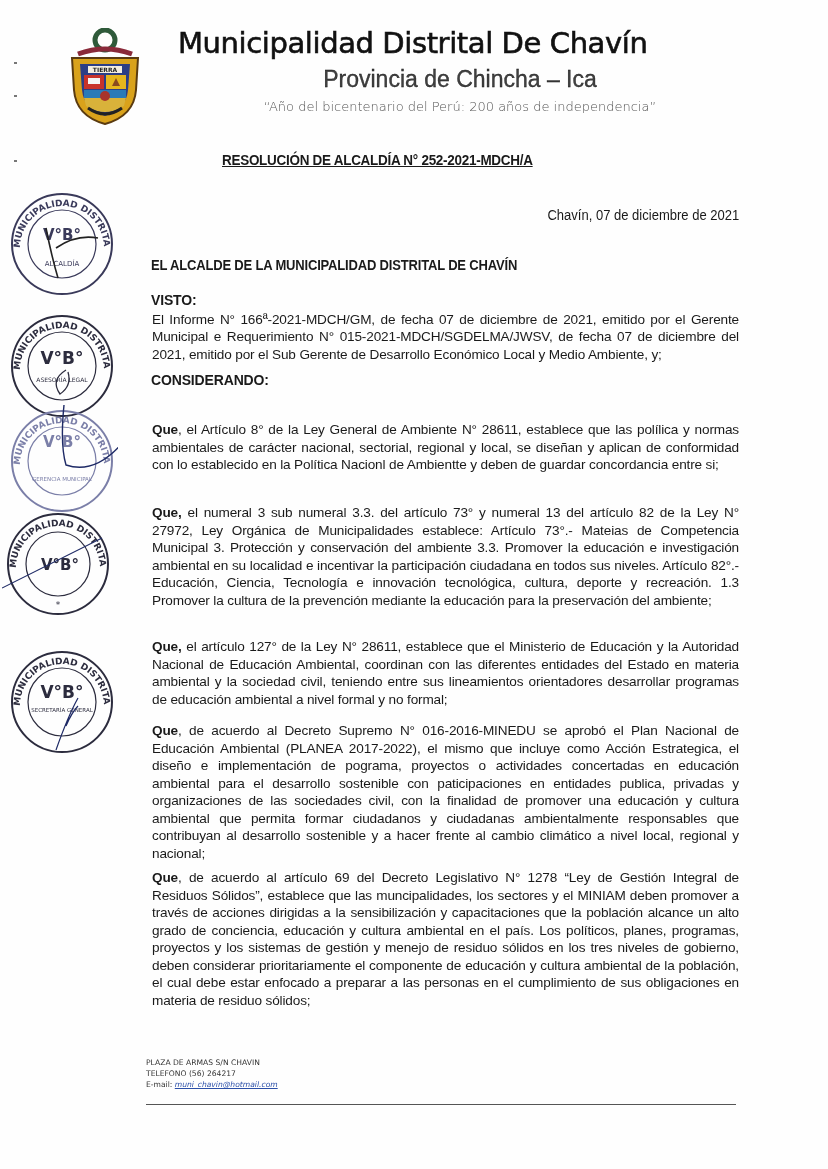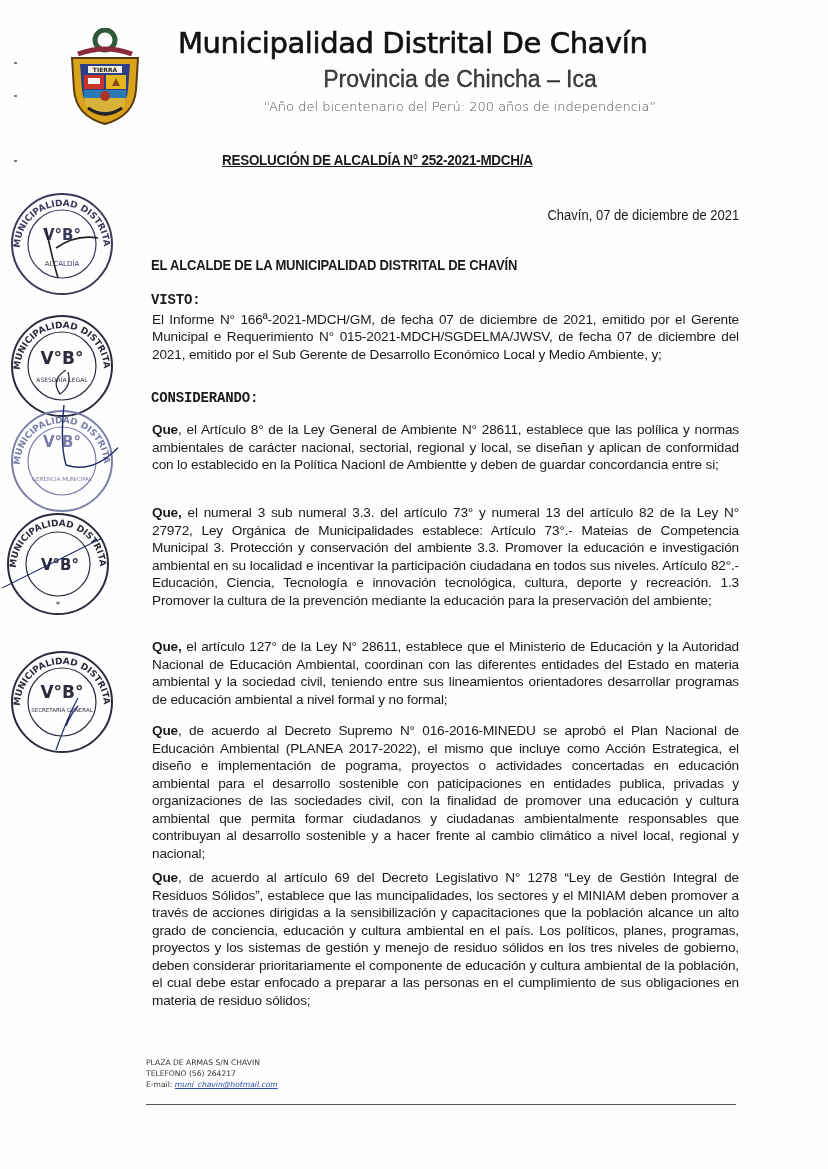--- a/index.html
+++ b/index.html
@@ -42,21 +42,21 @@
     .res-authority {
       position: absolute; left: 151px; top: 257px; font-size: 14px; font-weight: 700;
       white-space: nowrap; letter-spacing: -0.2px;
       transform: scaleX(0.93); transform-origin: left top;
     }
 
     .body-text {
       position: absolute; left: 151px; width: 589px;
       font-size: 13.6px; line-height: 17.5px; text-align: justify; letter-spacing: -0.15px;
     }
-    .section-head { font-weight: 700; font-size: 14px; font-family: Liberation Mono, monospace; }
+    .section-head { font-weight: 700; font-size: 14px; }
     .para { margin: 1px; }
     .para b { font-weight: 700; }
 
     
     .stamp { position: absolute; width: 112px; height: 112px; }
 
     
     .footer-rule { position: absolute; left: 146px; top: 1104px; width: 590px; height: 1px; background: #555; }
     .footer-left {
       position: absolute; left: 146px; top: 1057px; font-family: "DejaVu Sans", sans-serif;
@@ -100,21 +100,21 @@
 
   <div class="res-title">RESOLUCIÓN DE ALCALDÍA N° 252-2021-MDCH/A</div>
   <div class="res-date">Chavín, 07 de diciembre de 2021</div>
   <div class="res-authority">EL ALCALDE DE LA MUNICIPALIDAD DISTRITAL DE CHAVÍN</div>
 
   <div class="body-text" style="top:292px">
     <div class="section-head">VISTO:</div>
     <p class="para">El Informe N° 166ª-2021-MDCH/GM, de fecha 07 de diciembre de 2021, emitido por el Gerente Municipal e Requerimiento N° 015-2021-MDCH/SGDELMA/JWSV, de fecha 07 de diciembre del 2021, emitido por el Sub Gerente de Desarrollo Económico Local y Medio Ambiente, y;</p>
   </div>
 
-  <div class="body-text" style="top:390px">
+  <div class="body-text" style="top:372px">
     <div class="section-head">CONSIDERANDO:</div>
   </div>
 
   <div class="body-text" style="top:420px">
     <p class="para"><b>Que</b><span>, el Artículo 8° de la Ley General de Ambiente N° 28611, establece que las polílica y normas ambientales de carácter nacional, sectorial, regional y local, se diseñan y aplican de conformidad con lo establecido en la Política Nacionl de Ambientte y deben de guardar concordancia entre si;</span></p>
   </div>
   <div class="body-text" style="top:503px">
     <p class="para"><b>Que,</b><span> el numeral 3 sub numeral 3.3. del artículo 73° y numeral 13 del artículo 82 de la Ley N° 27972, Ley Orgánica de Municipalidades establece: Artículo 73°.- Mateias de Competencia Municipal 3. Protección y conservación del ambiente 3.3. Promover la educación e investigación ambiental en su localidad e incentivar la participación ciudadana en todos sus niveles. Artículo 82°.- Educación, Ciencia, Tecnología e innovación tecnológica, cultura, deporte y recreación. 1.3 Promover la cultura de la prevención mediante  la educación para la preservación del ambiente;</span></p>
   </div>
   <div class="body-text" style="top:637px">

